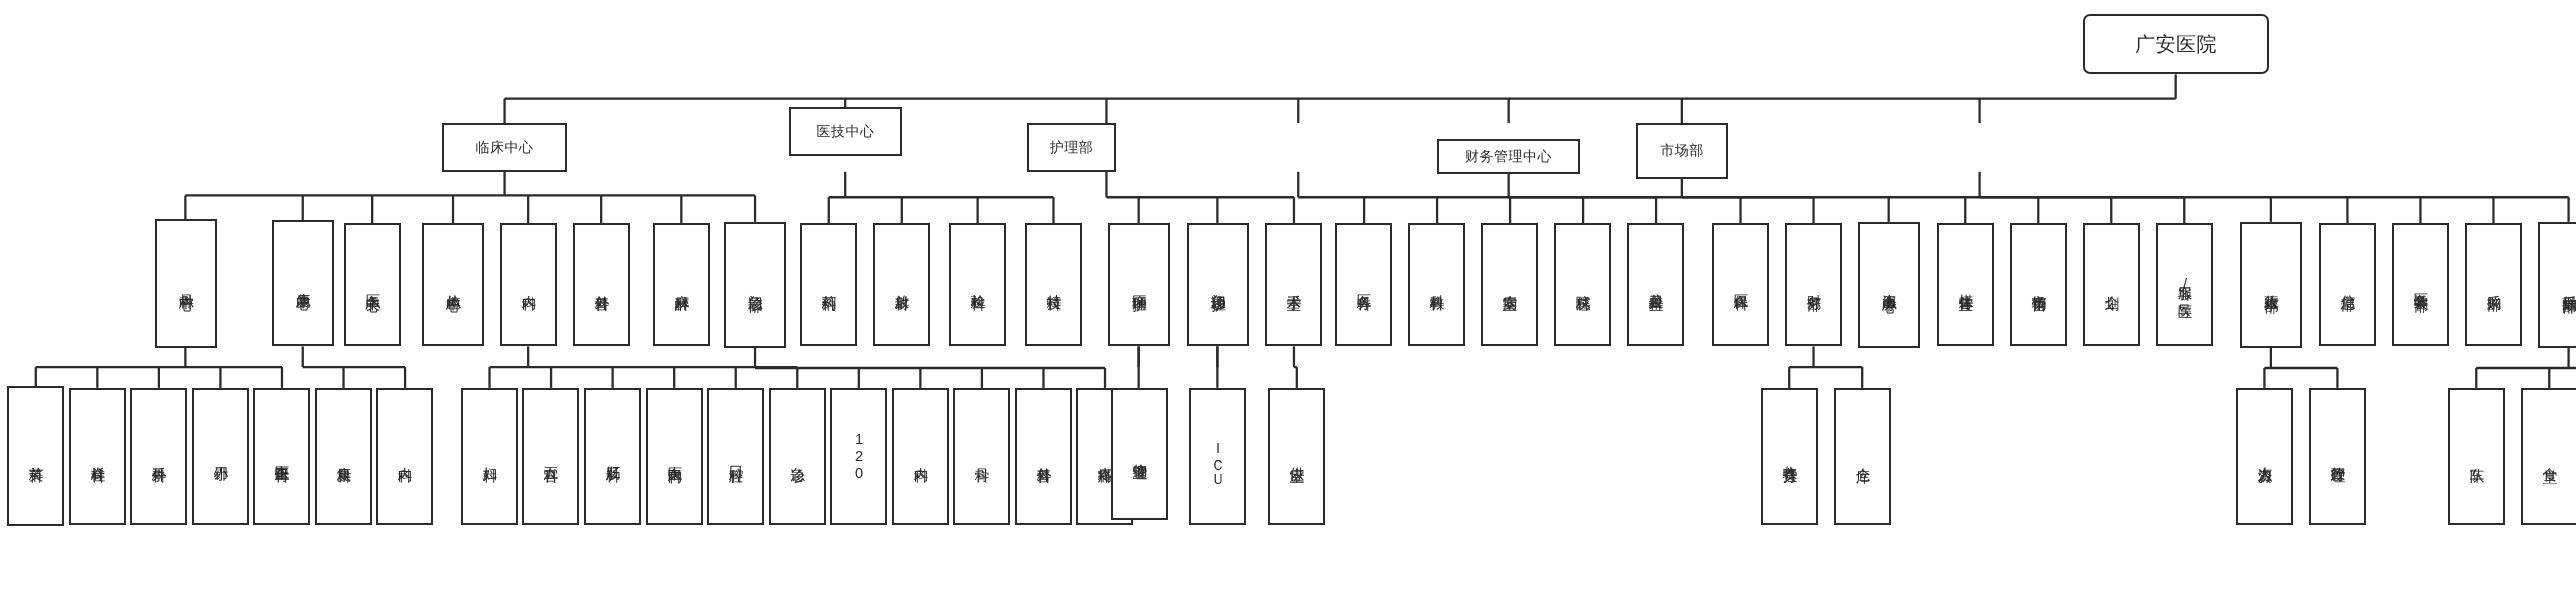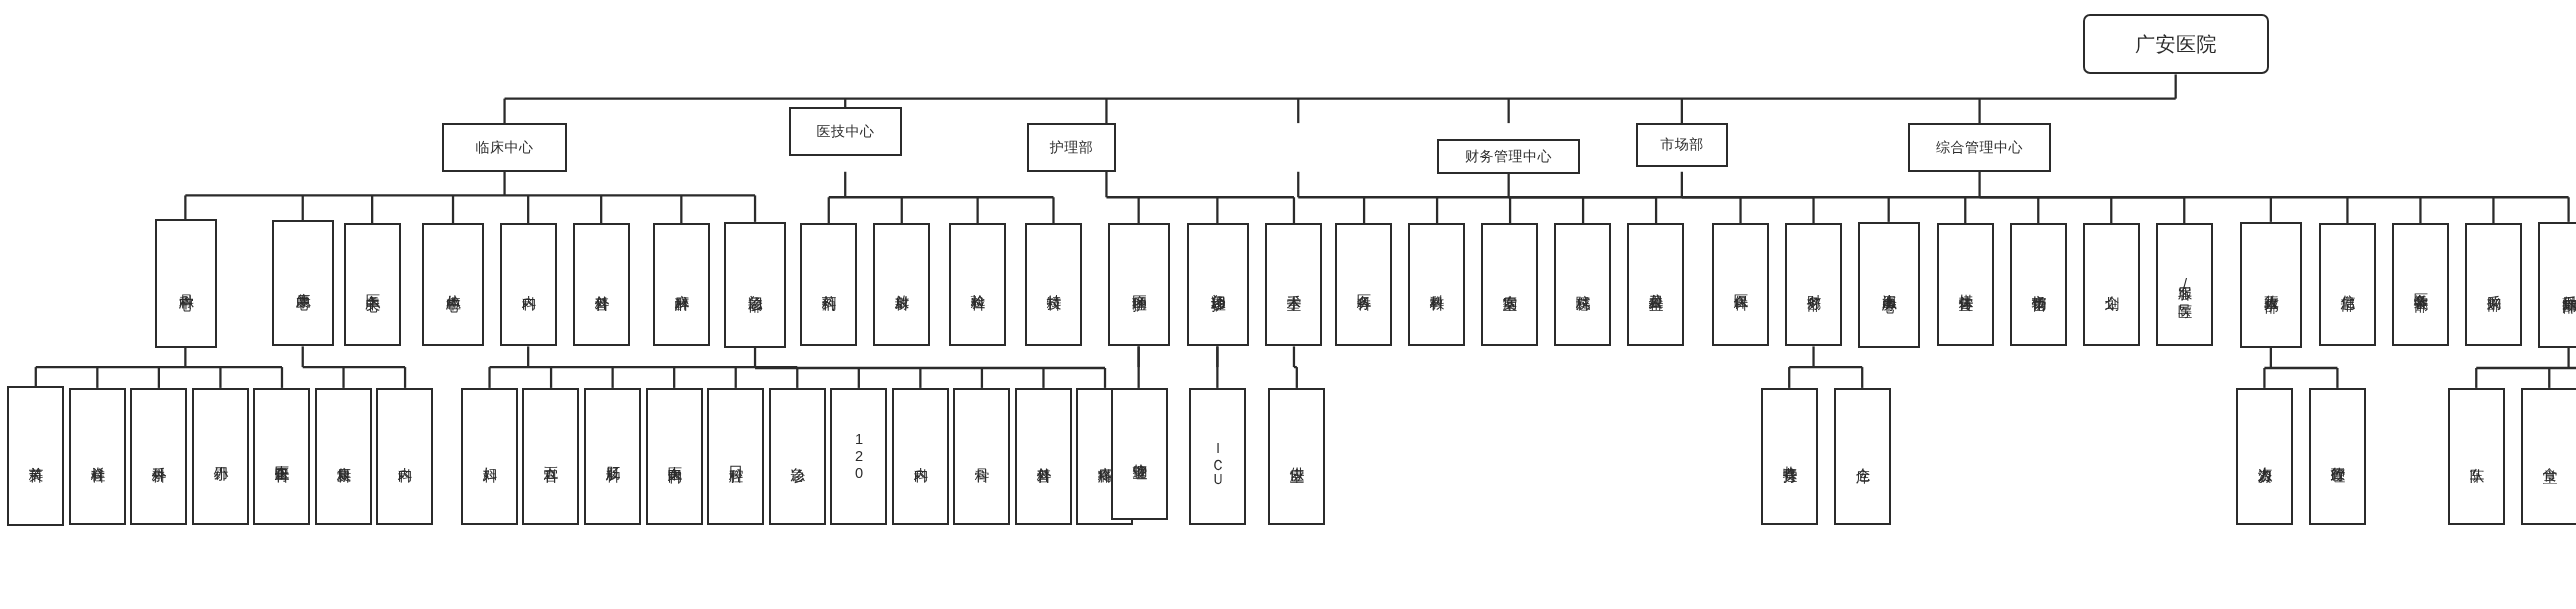--- a/index.html
+++ b/index.html
@@ -130,25 +130,22 @@
     </div>
     <div class="node h" style="left: 789px; top: 107px; width: 113px; height: 49px;">
       <span class="lbl">医技中心</span>
     </div>
     <div class="node h" style="left: 1027px; top: 123px; width: 89px; height: 49px;">
       <span class="lbl">护理部</span>
     </div>
     <div class="node h" style="left: 1437px; top: 123px; width: 143px; height: 35px; margin-top: 16px;">
       <span class="lbl">财务管理中心</span>
     </div>
-    <div class="node h" style="left: 1636px; top: 123px; width: 92px; height: 44px;">
+    <div class="node h" style="left: 1636px; top: 123px; width: 92px; height: 56px;">
       <span class="lbl">市场部</span>
-    </div>
-    <div class="node h" style="left: 1908px; top: 123px; width: 143px; height: 49px;">
-      <span class="lbl">综合管理中心</span>
     </div>
     <div class="node v" style="left: 155px; top: 219px; width: 62px; height: 129px;">
       <span class="lbl">骨科中心</span>
     </div>
     <div class="node v" style="left: 272px; top: 220px; width: 62px; height: 126px;">
       <span class="lbl">康复中心</span>
     </div>
     <div class="node v" style="left: 344px; top: 223px; width: 57px; height: 123px;">
       <span class="lbl">医美中心</span>
     </div>

